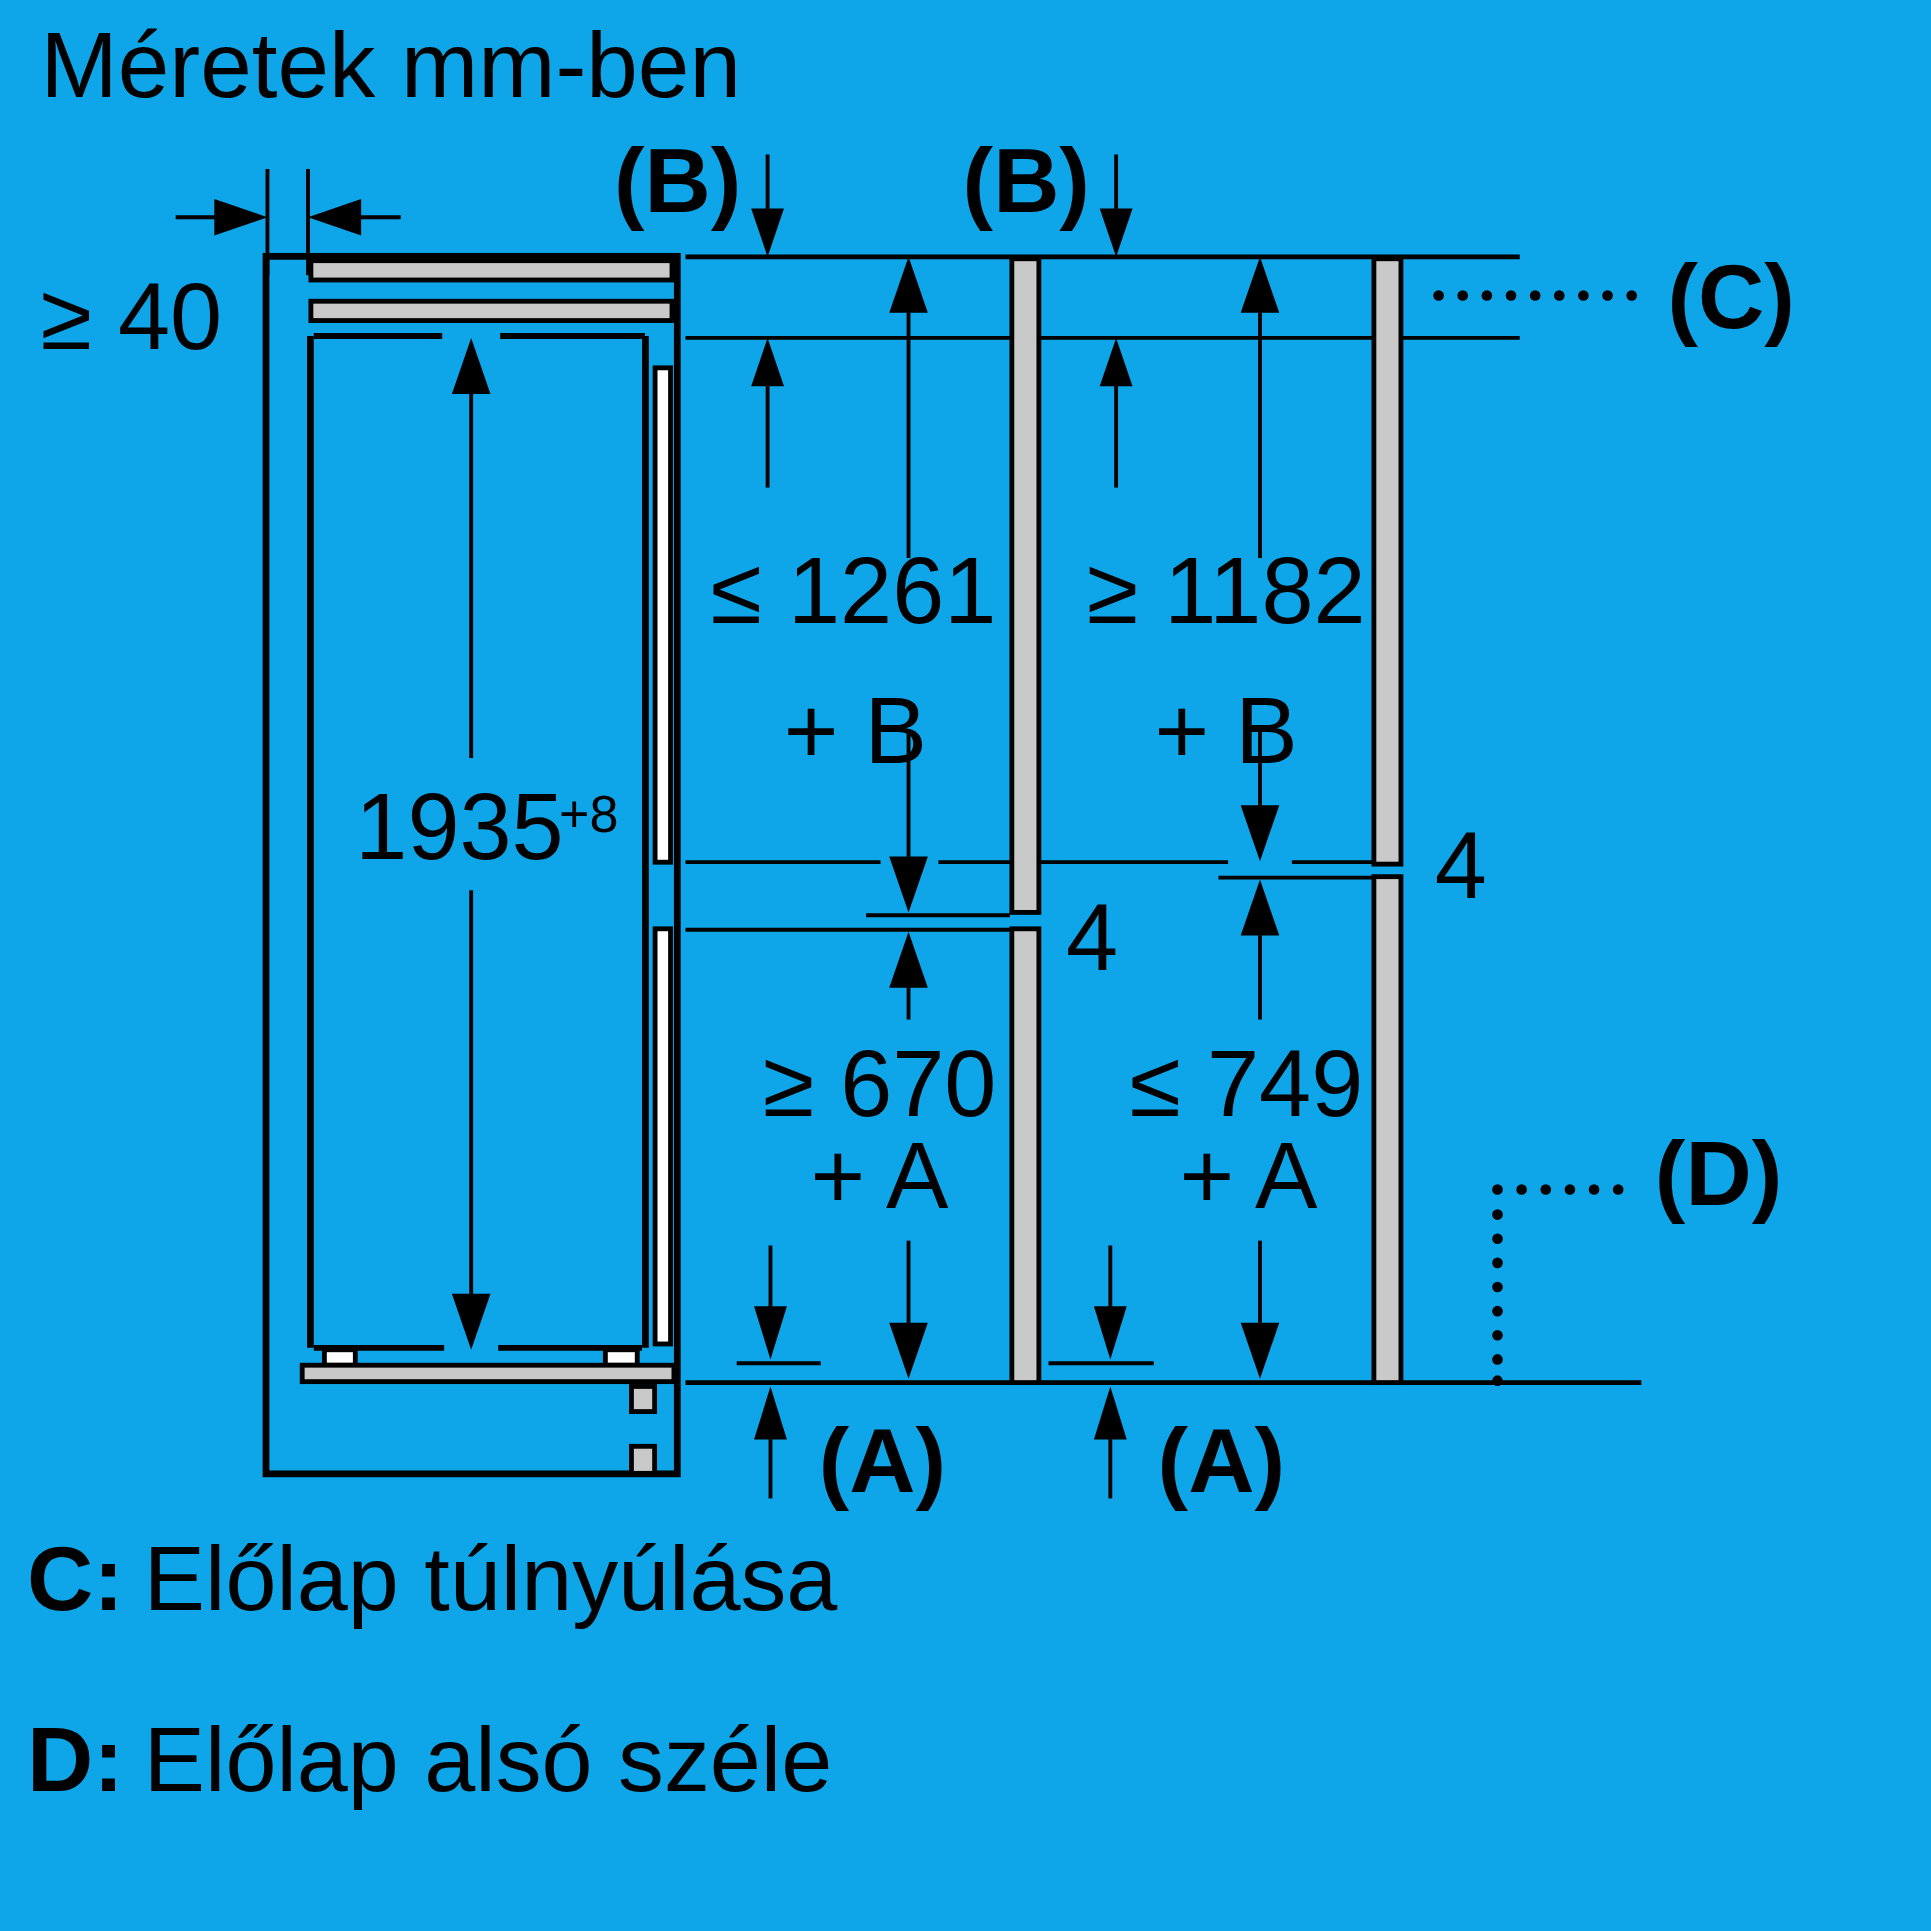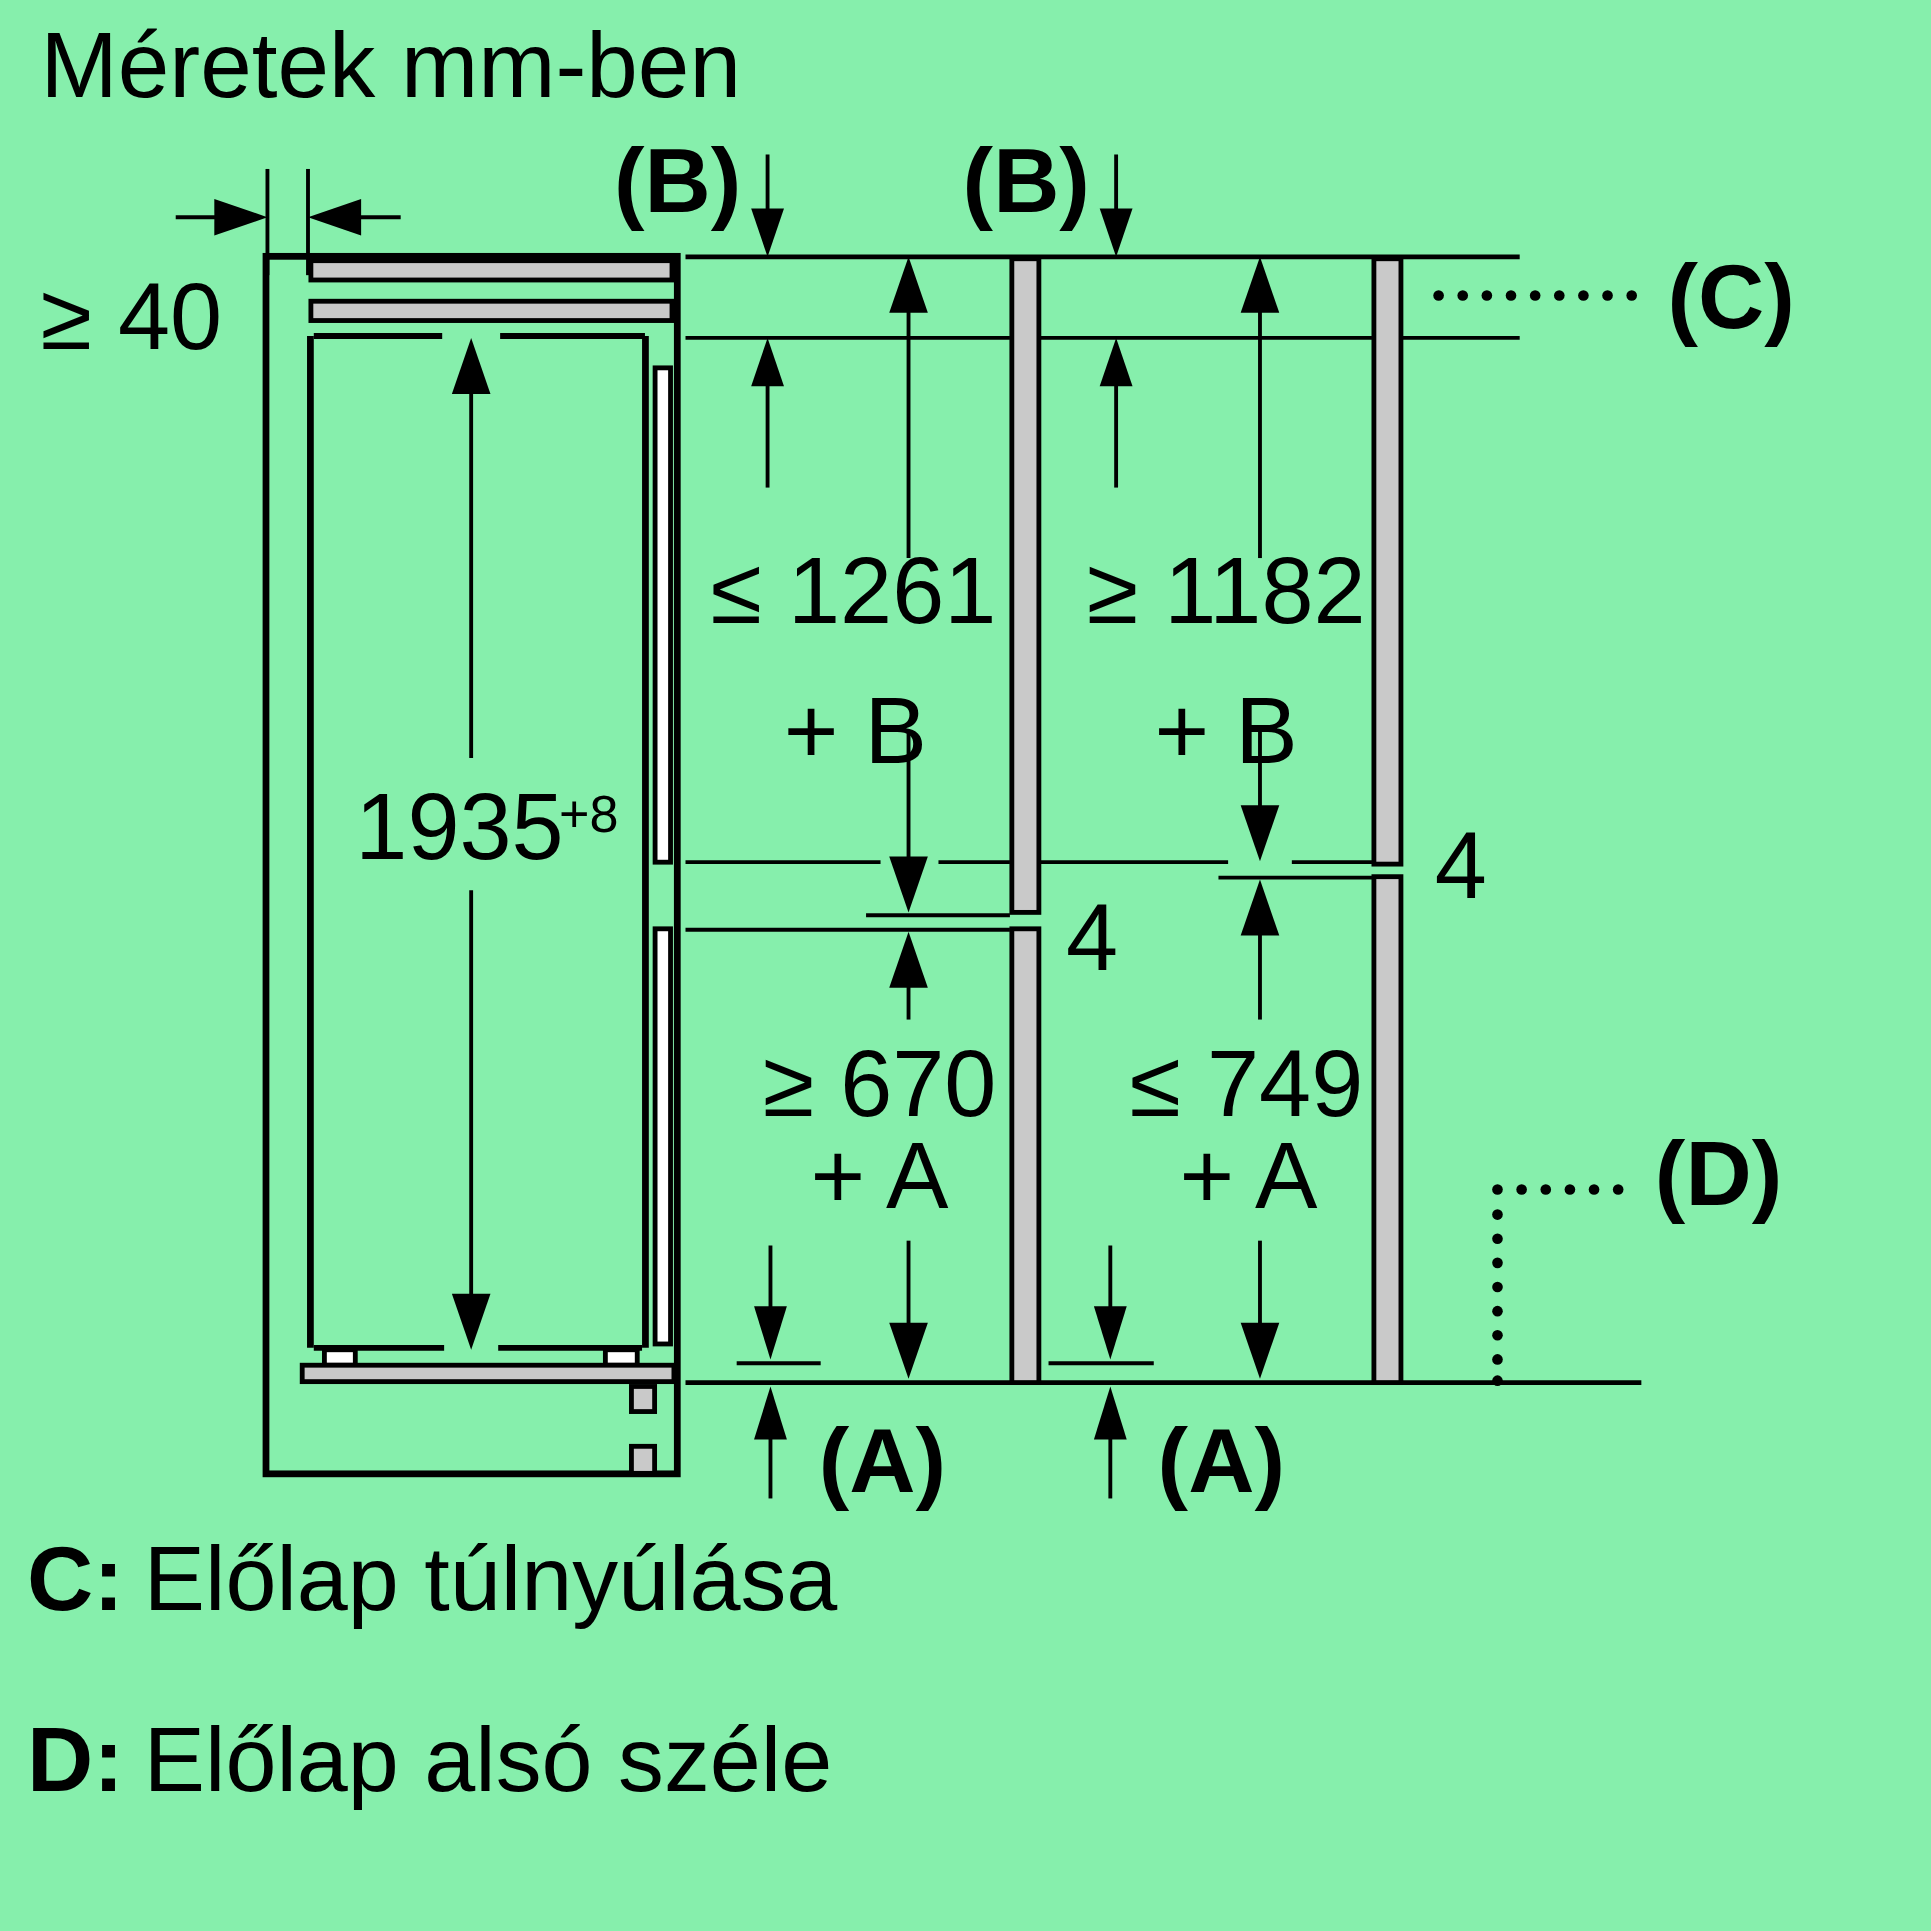--- a/index.html
+++ b/index.html
@@ -1,16 +1,16 @@
 <!DOCTYPE html>
 <html><head>
 <meta charset="utf-8">
 <style>
   html,body{margin:0;padding:0;background:#ffffff;}
-  .page{width:1931px;height:1931px;background:#86efac;position:relative;}
+  .page{width:1931px;height:1931px;background:#0ea5e9;position:relative;}
   svg{display:block;}
   .t  {font-family:"Liberation Sans",sans-serif;font-weight:400;fill:#000;}
   .b  {font-family:"Liberation Sans",sans-serif;font-weight:700;fill:#000;}
   .f96{font-size:96px;}
   .f97{font-size:97px;}
   .f95{font-size:95px;}
   .f54{font-size:54px;}
   .mid{text-anchor:middle;}
   .ln {stroke:#000;fill:none;}
 </style>

